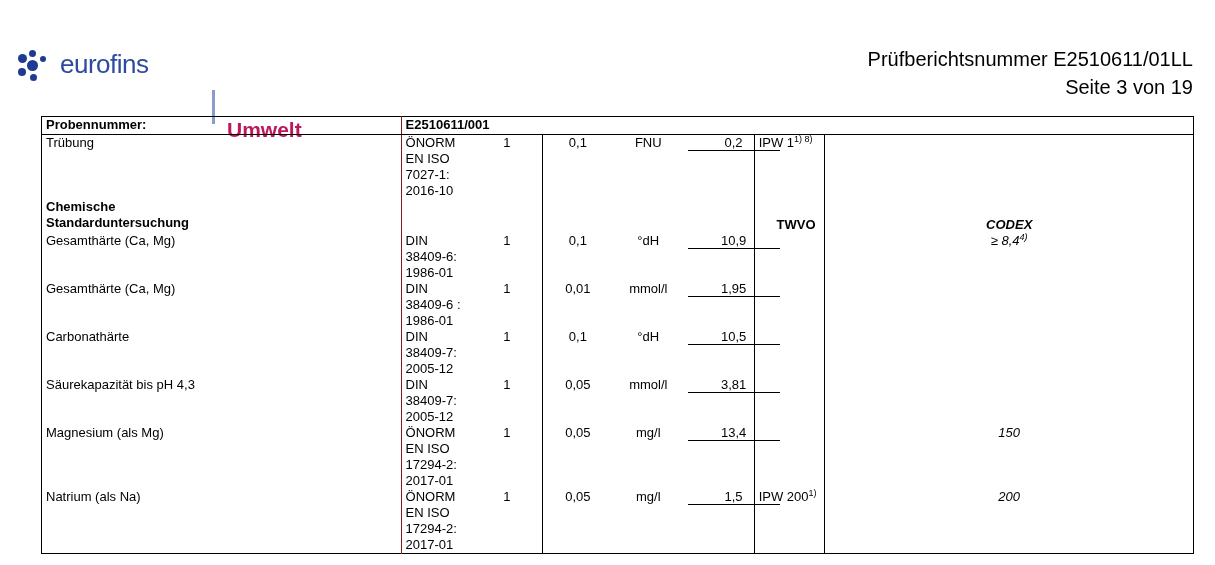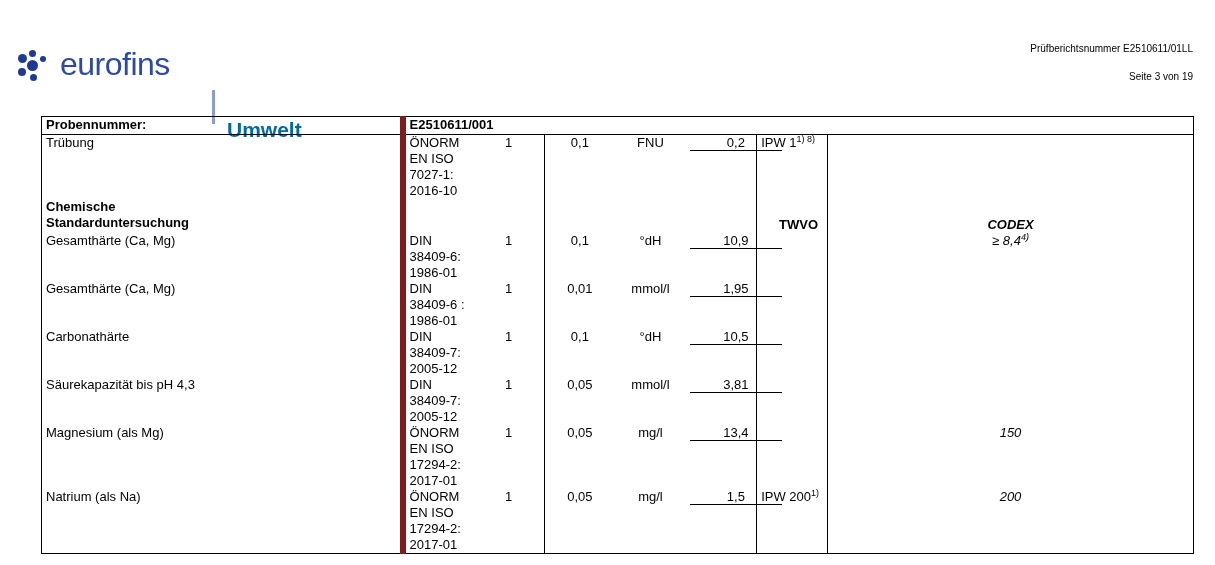--- a/index.html
+++ b/index.html
@@ -41,21 +41,21 @@
     background: #1f3a93;
     display: block;
   }
   .d1 { width: 9px;  height: 9px;  left: 0px;  top: 4px;  background:#2b4ea2; }
   .d2 { width: 7px;  height: 7px;  left: 11px; top: 0px;  background:#3a5fb5; }
   .d3 { width: 11px; height: 11px; left: 9px;  top: 10px; background:#18317f; }
   .d4 { width: 8px;  height: 8px;  left: 0px;  top: 18px; background:#2b4ea2; }
   .d5 { width: 7px;  height: 7px;  left: 12px; top: 24px; background:#3a5fb5; }
   .d6 { width: 6px;  height: 6px;  left: 22px; top: 6px;  background:#4a6cc0; }
   .logo-word {
-    font-size: 32px;
+    font-size: 26px;
     color: #2d4a9e;
     letter-spacing: -0.5px;
     line-height: 40px;
     font-weight: 400;
   }
   .logo-sub {
     position: absolute;
     left: 212px;
     top: 80px;
     display: flex;
@@ -63,30 +63,30 @@
   }
   .logo-bar {
     width: 3px;
     height: 34px;
     background: #8a9ccc;
     margin-right: 12px;
     margin-top: -8px;
   }
   .logo-sub-text {
     font-size: 21px;
-    color: #0369a1;
+    color: #be185d;
     font-weight: bold;
     margin-top: 38px;
   }
   .report-meta {
     position: absolute;
     right: 22px;
-    top: 35px;
+    top: 45px;
     text-align: right;
-    font-size: 10px;
+    font-size: 20px;
     line-height: 28px;
   }
 
   
   .table-wrap {
     position: absolute;
     left: 41px;
     top: 116px;
     width: 1153px;
   }
@@ -100,21 +100,21 @@
     padding: 0 4px;
     vertical-align: top;
     line-height: 16px;
     height: 17px;
   }
   
   table.report {
     border: 1px solid #000;
   }
   
-  .col-param  { width: 212px; border-right: 6px solid #7f1d1d; }
+  .col-param  { width: 212px; border-right: 1px solid #7f1d1d; }
   .col-method { width: 252px; }
   .col-n      { width: 26px;  text-align: center; border-right: 1px solid #000; }
   .col-bg     { width: 62px;  text-align: center; }
   .col-unit   { width: 70px;  text-align: center; }
   .col-val    { width: 122px; text-align: center; border-right: 1px solid #000; }
   .col-twvo   { width: 164px; padding-left: 10px; border-right: 1px solid #000; }
   .col-codex  { width: 218px; text-align: center; font-style: italic; }
 
   .row-head td {
     font-weight: bold;

